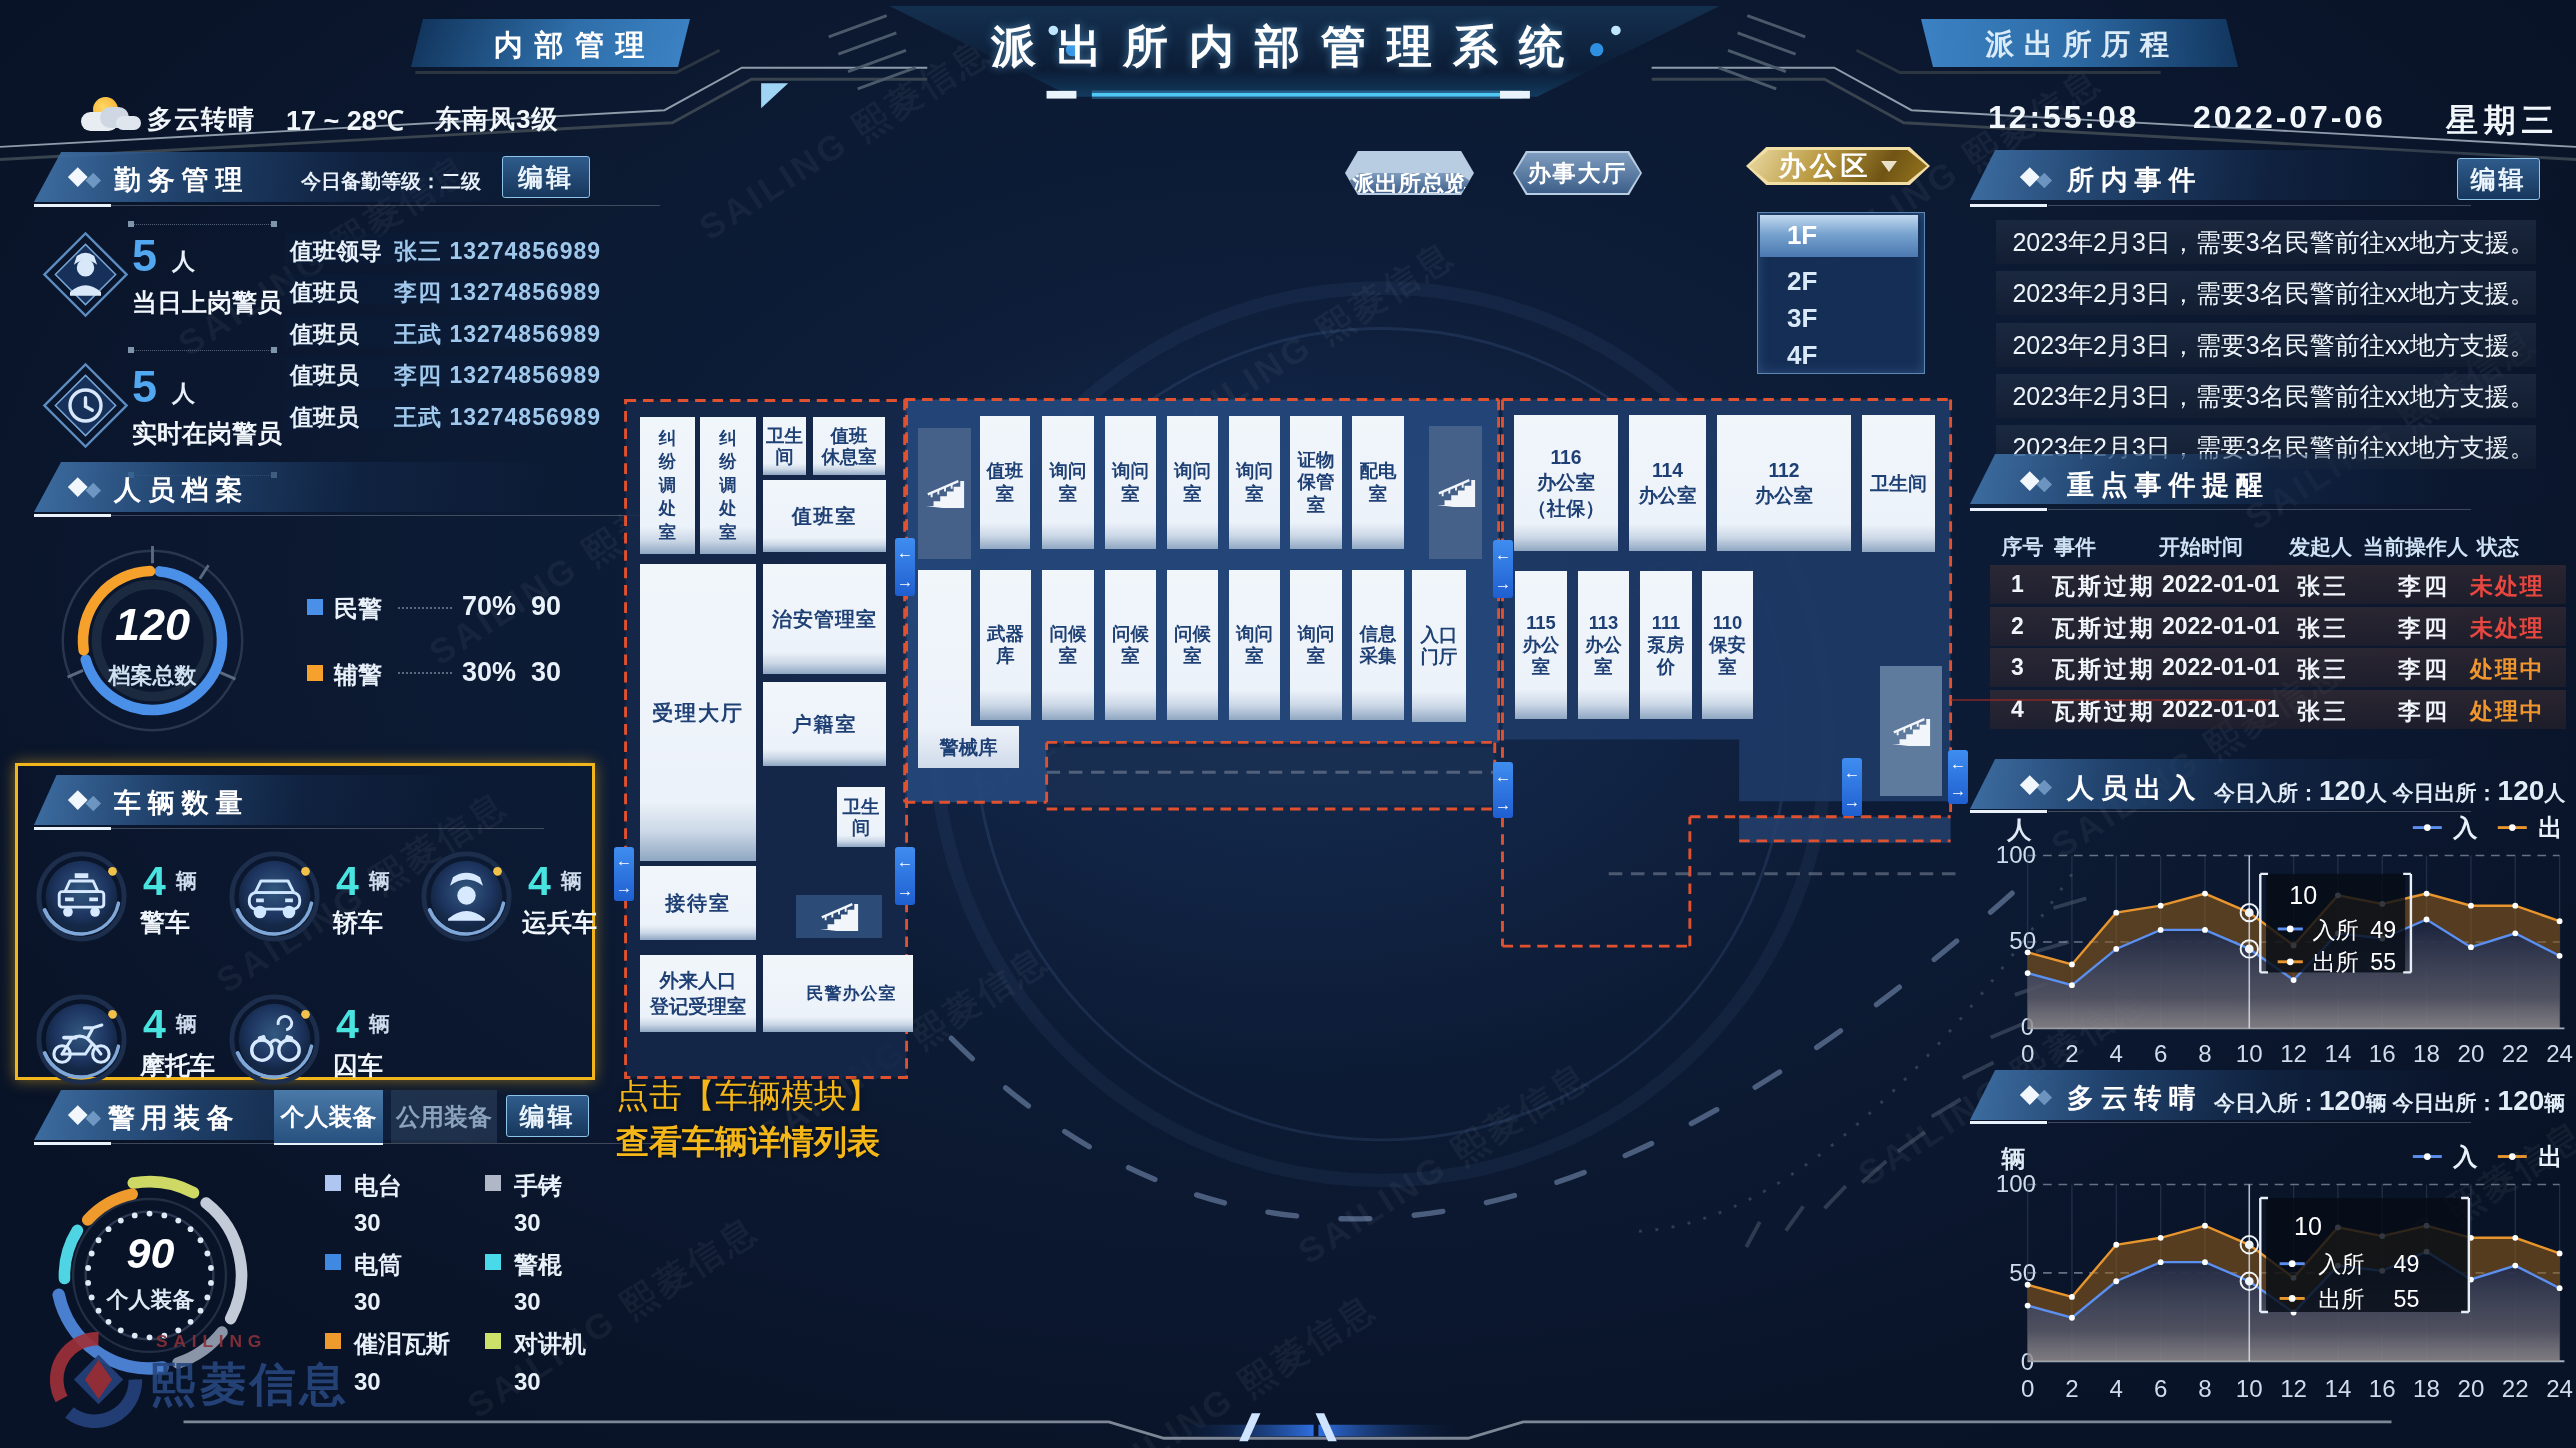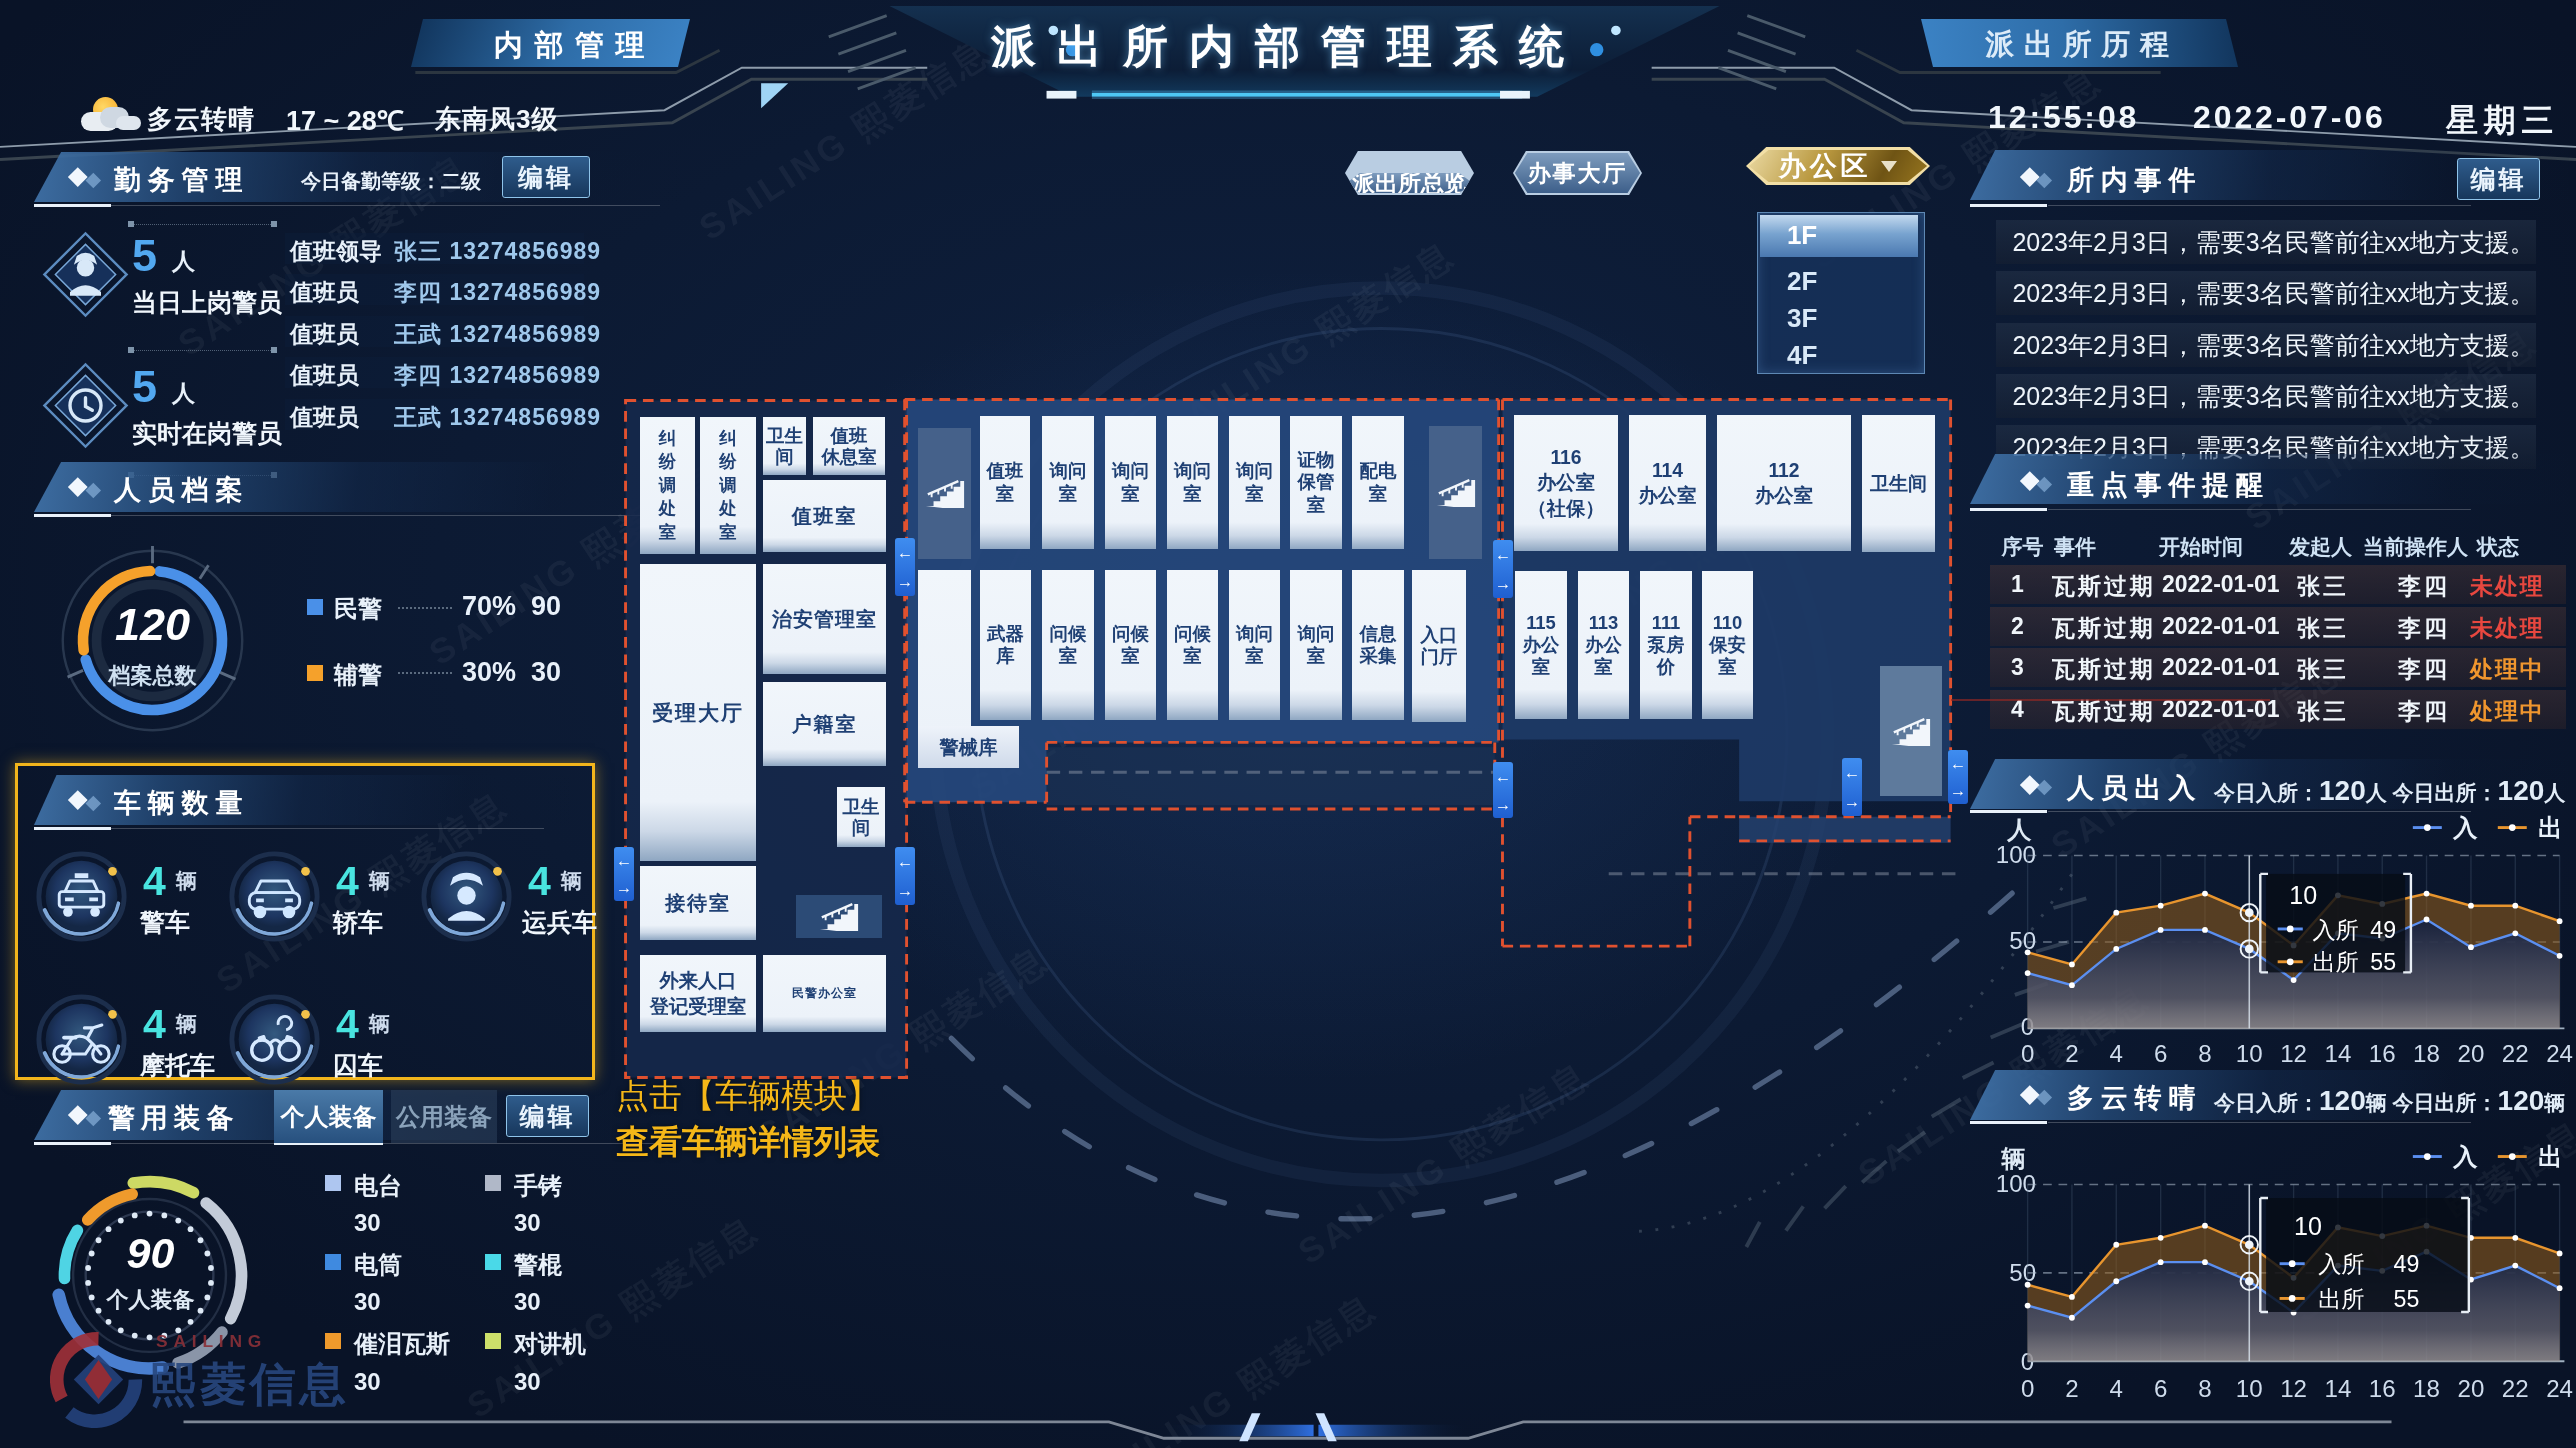--- a/index.html
+++ b/index.html
@@ -505,21 +505,21 @@
 <div class="abs" style="left:216px;top:509px;width:86px;height:43px;background:#2c4b76;display:flex;align-items:center;justify-content:center;">
   <svg width="42" height="29" viewBox="0 0 44 30">
           <path d="M2,28 h8 v-5 h7 v-5 h7 v-5 h7 v-5 h7 v-6 h4 v31 z" fill="#f2f6fb"></path>
           <path d="M4,16 L36,2" stroke="#f2f6fb" stroke-width="2.5"></path>
           <path d="M8,19 v-5 M15,16 v-5 M22,13 v-5 M29,10 v-5" stroke="#f2f6fb" stroke-width="2"></path>
         </svg>
 </div>
 
 <div class="room" style="left:60px;top:569px;width:116px;height:77px;font-size:19.3px;line-height:1.3;">外来人口<br>登记受理室</div>
 
-<div class="room" style="left:183px;top:569px;width:123px;height:77px;font-size:12px;letter-spacing:1px;">民警办公室</div>
+<div class="room" style="left:183px;top:569px;width:123px;height:77px;font-size:17px;letter-spacing:1px;padding-left:27px;">民警办公室</div>
 
 <div class="door" style="left:34px;top:461px;height:54px;">
         <span>←</span>
         <span>→</span>
       </div>
 
 <div class="door" style="left:315px;top:152px;height:58px;">
         <span>←</span>
         <span>→</span>
       </div>

